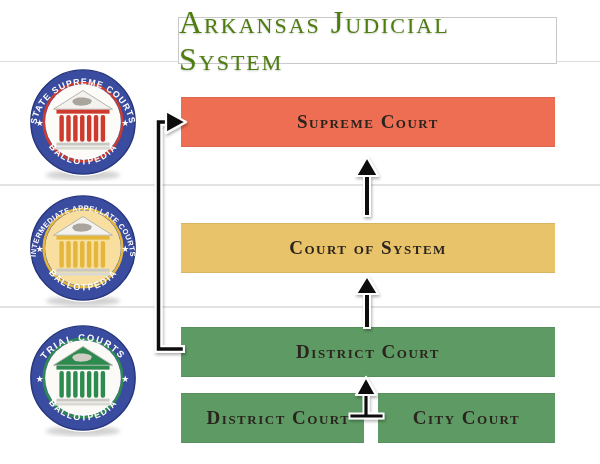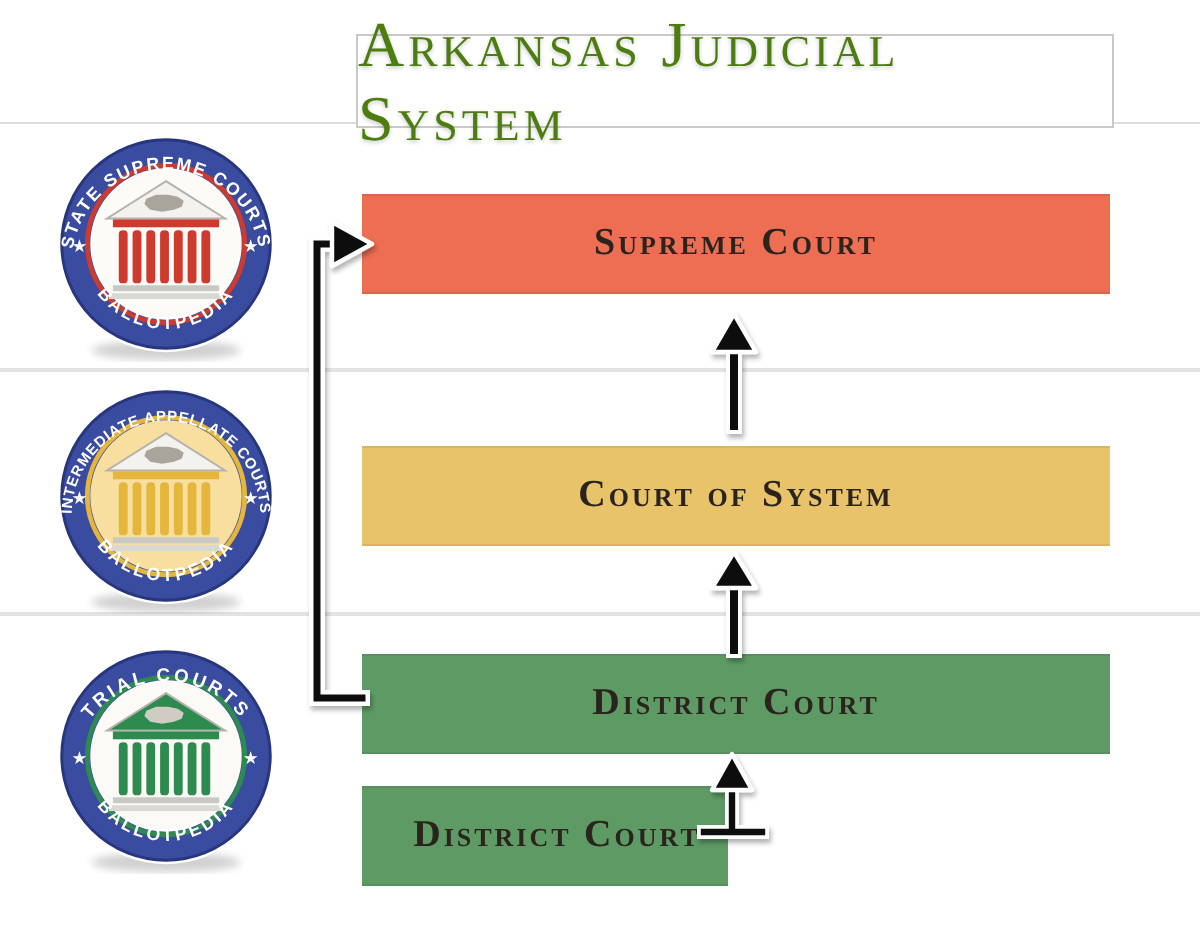--- a/index.html
+++ b/index.html
@@ -167,20 +167,23 @@
   </div>
   <div class="node node-appeals" style="background-color: rgb(232, 195, 106);">
     <span class="label">Court of System</span>
   </div>
   <div class="node node-circuit" style="background-color: rgb(94, 155, 100);">
     <span class="label">District Court</span>
   </div>
   <div class="node node-district" style="background-color: rgb(94, 155, 100); padding-left: 12px;">
     <span class="label">District Court</span>
   </div>
+  <div class="node node-city" style="background-color: rgb(94, 155, 100);">
+    <span class="label">City Court</span>
+  </div>
 
   <svg class="arrows" viewBox="0 0 600 464">
     <g filter="url(#ds)">
 
       <g>
         <path class="halo" stroke-width="8" d="M181,349 L158.5,349 L158.5,122 L168,122"></path>
         <path class="ink" stroke-width="3.5" d="M181,349 L158.5,349 L158.5,122 L168,122"></path>
         <polygon class="head" points="166,111 186,122 166,133"></polygon>
       </g>
 

